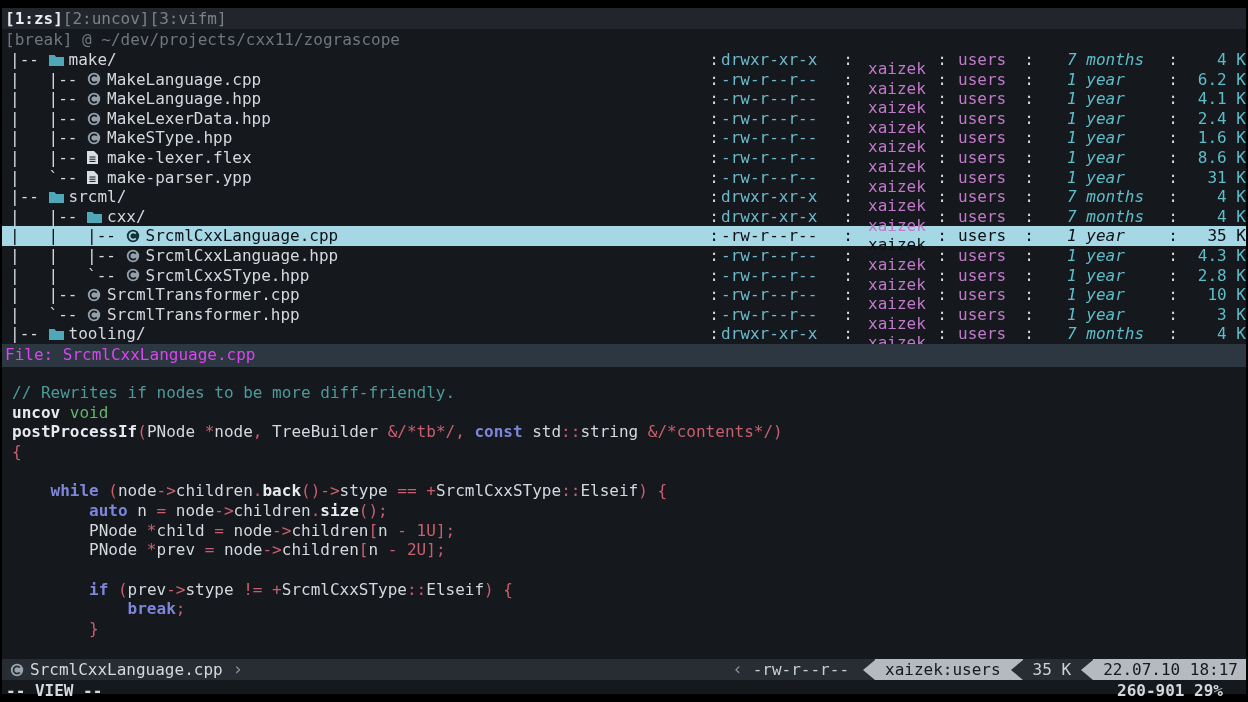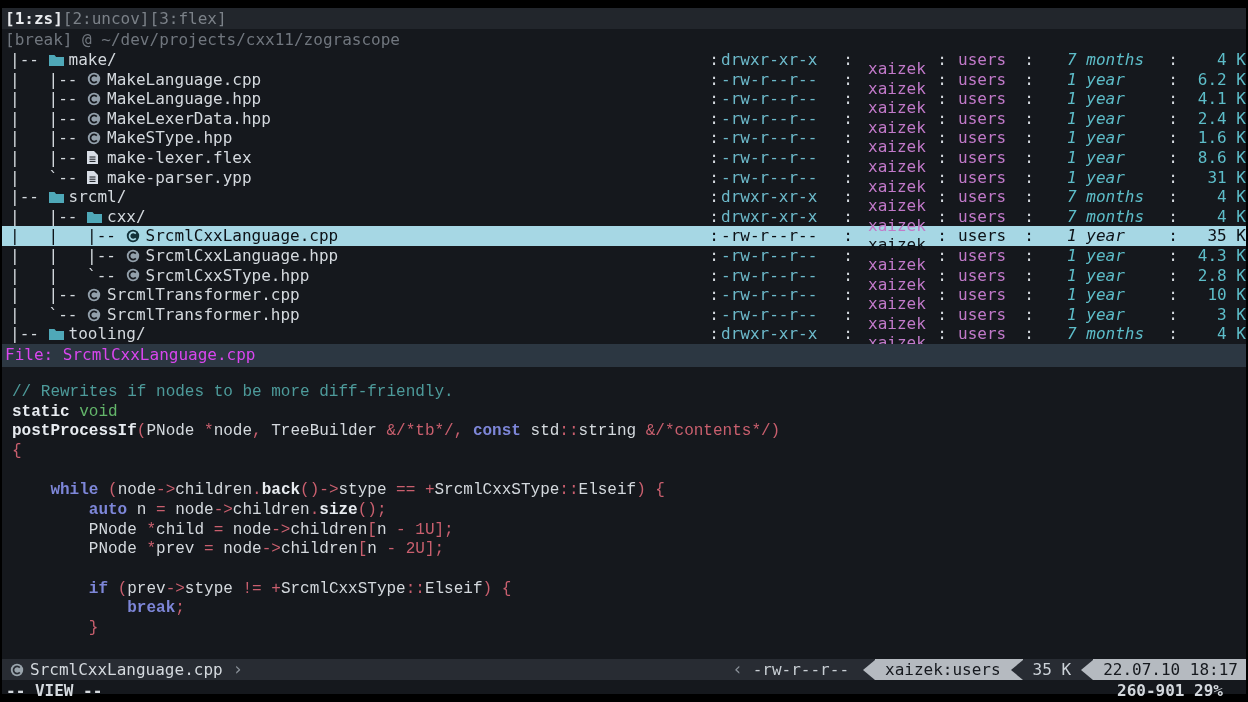--- a/index.html
+++ b/index.html
@@ -42,21 +42,21 @@
   .s4 { margin-left:16px; }
   .age { width:77px; margin-left:31px; color:#5dbdc9;font-style:italic; }
   .s5 { margin-left:22px; }
   .size { width:66px; text-align:right; color:#5dbdc9; }
 
   
   .file-bar { height:23px; line-height:21px; background:#2c3742; color:#d946ef; padding-left:3px; white-space:pre; flex:0 0 auto; }
 
   
   .code { flex:1 1 auto; padding:16px 0 0 10px; overflow:hidden; }
-  .code-line { height:19.7px; line-height:19.7px; white-space:pre;font-family:Liberation Mono, monospace; }
+  .code-line { height:19.7px; line-height:19.7px; white-space:pre; }
   .tk-w  { color:#d4d9de; }
   .tk-cm { color:#4d9a9a; }
   .tk-kw { color:#7d86d8; font-weight:bold; }
   .tk-b  { color:#e7ebf0; font-weight:bold; }
   .tk-op { color:#c95f6e; }
   .tk-gr { color:#63b56a; }
 
   
   .statusline { height:21px; flex:0 0 auto; background:#282c33; display:flex; align-items:stretch; line-height:21px; }
   .sl-icon { --row-bg:#282c33; color:#9aa5ad; display:inline-flex; align-items:center; padding:0 6px 0 8px; }
@@ -74,21 +74,21 @@
   .seg.last  { padding-right:8px; }
 
   
   .mode-line { height:14px; line-height:21px; flex:0 0 auto; display:flex; justify-content:space-between; color:#d4d9de; padding:0 23px 0 4px; white-space:pre;font-weight:bold; }
 </style>
 </head>
 <body>
 
 <div class="terminal">
 
-  <div class="tmux-bar"><span class="tmux-win active">[1:zs]</span><span class="tmux-win">[2:uncov]</span><span class="tmux-win">[3:flex]</span></div>
+  <div class="tmux-bar"><span class="tmux-win active">[1:zs]</span><span class="tmux-win">[2:uncov]</span><span class="tmux-win">[3:vifm]</span></div>
 
   <div class="title-line">[break] @ ~/dev/projects/cxx11/zograscope</div>
 
   <div class="tree" id="tree">
       <div class="tree-row"><span class="pfx">|-- </span><span class="icon ic-folder"><svg width="15" height="12" viewBox="0 0 15 12">
             <path d="M0 1 h5.5 l1.6 1.9 H15 V12 H0 Z" fill="currentColor"></path>
           </svg></span><span class="fname">make/</span><span class="cell sep s1">:</span><span class="cell perms">drwxr-xr-x</span><span class="cell sep s2">:</span><span class="cell owner">xaizek</span><span class="cell sep s3">:</span><span class="cell group">users</span><span class="cell sep s4">:</span><span class="cell age">7 months</span><span class="cell sep s5">:</span><span class="cell size">4 K</span></div>
       <div class="tree-row"><span class="pfx">|   |-- </span><span class="icon ic-cpp"><svg width="14" height="14" viewBox="0 0 14 14">
             <circle cx="7" cy="7" r="6.2" fill="currentColor"></circle>
             <path d="M9.8 4.6 A3.6 3.6 0 1 0 9.8 9.4" fill="none" stroke="var(--row-bg,#15181d)" stroke-width="1.7"></path>
@@ -141,21 +141,21 @@
           </svg></span><span class="fname">SrcmlTransformer.hpp</span><span class="cell sep s1">:</span><span class="cell perms">-rw-r--r--</span><span class="cell sep s2">:</span><span class="cell owner">xaizek</span><span class="cell sep s3">:</span><span class="cell group">users</span><span class="cell sep s4">:</span><span class="cell age">1 year</span><span class="cell sep s5">:</span><span class="cell size">3 K</span></div>
       <div class="tree-row"><span class="pfx">|-- </span><span class="icon ic-folder"><svg width="15" height="12" viewBox="0 0 15 12">
             <path d="M0 1 h5.5 l1.6 1.9 H15 V12 H0 Z" fill="currentColor"></path>
           </svg></span><span class="fname">tooling/</span><span class="cell sep s1">:</span><span class="cell perms">drwxr-xr-x</span><span class="cell sep s2">:</span><span class="cell owner">xaizek</span><span class="cell sep s3">:</span><span class="cell group">users</span><span class="cell sep s4">:</span><span class="cell age">7 months</span><span class="cell sep s5">:</span><span class="cell size">4 K</span></div>
     </div>
 
   <div class="file-bar">File: SrcmlCxxLanguage.cpp</div>
 
   <div class="code" id="code">
       <div class="code-line"><span class="tk-cm">// Rewrites if nodes to be more diff-friendly.</span></div>
-      <div class="code-line"><span class="tk-b">static</span><span class="tk-w"> </span><span class="tk-gr">void</span></div>
+      <div class="code-line"><span class="tk-b">uncov</span><span class="tk-w"> </span><span class="tk-gr">void</span></div>
       <div class="code-line"><span class="tk-b">postProcessIf</span><span class="tk-op">(</span><span class="tk-w">PNode </span><span class="tk-op">*</span><span class="tk-w">node</span><span class="tk-op">, </span><span class="tk-w">TreeBuilder </span><span class="tk-op">&amp;</span><span class="tk-op">/*tb*/</span><span class="tk-op">, </span><span class="tk-kw">const</span><span class="tk-w"> std</span><span class="tk-op">::</span><span class="tk-w">string </span><span class="tk-op">&amp;</span><span class="tk-op">/*contents*/</span><span class="tk-op">)</span></div>
       <div class="code-line"><span class="tk-op">{</span></div>
       <div class="code-line"><span class="tk-w">    </span></div>
       <div class="code-line"><span class="tk-w">    </span><span class="tk-kw">while</span><span class="tk-w"> </span><span class="tk-op">(</span><span class="tk-w">node</span><span class="tk-op">-&gt;</span><span class="tk-w">children</span><span class="tk-op">.</span><span class="tk-b">back</span><span class="tk-op">()</span><span class="tk-op">-&gt;</span><span class="tk-w">stype </span><span class="tk-op">== </span><span class="tk-op">+</span><span class="tk-w">SrcmlCxxSType</span><span class="tk-op">::</span><span class="tk-w">Elseif</span><span class="tk-op">) </span><span class="tk-op">{</span></div>
       <div class="code-line"><span class="tk-w">        </span><span class="tk-kw">auto</span><span class="tk-w"> n </span><span class="tk-op">=</span><span class="tk-w"> node</span><span class="tk-op">-&gt;</span><span class="tk-w">children</span><span class="tk-op">.</span><span class="tk-b">size</span><span class="tk-op">();</span></div>
       <div class="code-line"><span class="tk-w">        </span><span class="tk-w">PNode </span><span class="tk-op">*</span><span class="tk-w">child </span><span class="tk-op">=</span><span class="tk-w"> node</span><span class="tk-op">-&gt;</span><span class="tk-w">children</span><span class="tk-op">[</span><span class="tk-w">n </span><span class="tk-op">- </span><span class="tk-op">1U</span><span class="tk-op">];</span></div>
       <div class="code-line"><span class="tk-w">        </span><span class="tk-w">PNode </span><span class="tk-op">*</span><span class="tk-w">prev </span><span class="tk-op">=</span><span class="tk-w"> node</span><span class="tk-op">-&gt;</span><span class="tk-w">children</span><span class="tk-op">[</span><span class="tk-w">n </span><span class="tk-op">- </span><span class="tk-op">2U</span><span class="tk-op">];</span></div>
       <div class="code-line"><span class="tk-w"> </span></div>
       <div class="code-line"><span class="tk-w">        </span><span class="tk-kw">if</span><span class="tk-w"> </span><span class="tk-op">(</span><span class="tk-w">prev</span><span class="tk-op">-&gt;</span><span class="tk-w">stype </span><span class="tk-op">!= </span><span class="tk-op">+</span><span class="tk-w">SrcmlCxxSType</span><span class="tk-op">::</span><span class="tk-w">Elseif</span><span class="tk-op">) </span><span class="tk-op">{</span></div>
       <div class="code-line"><span class="tk-w">            </span><span class="tk-kw">break</span><span class="tk-op">;</span></div>

